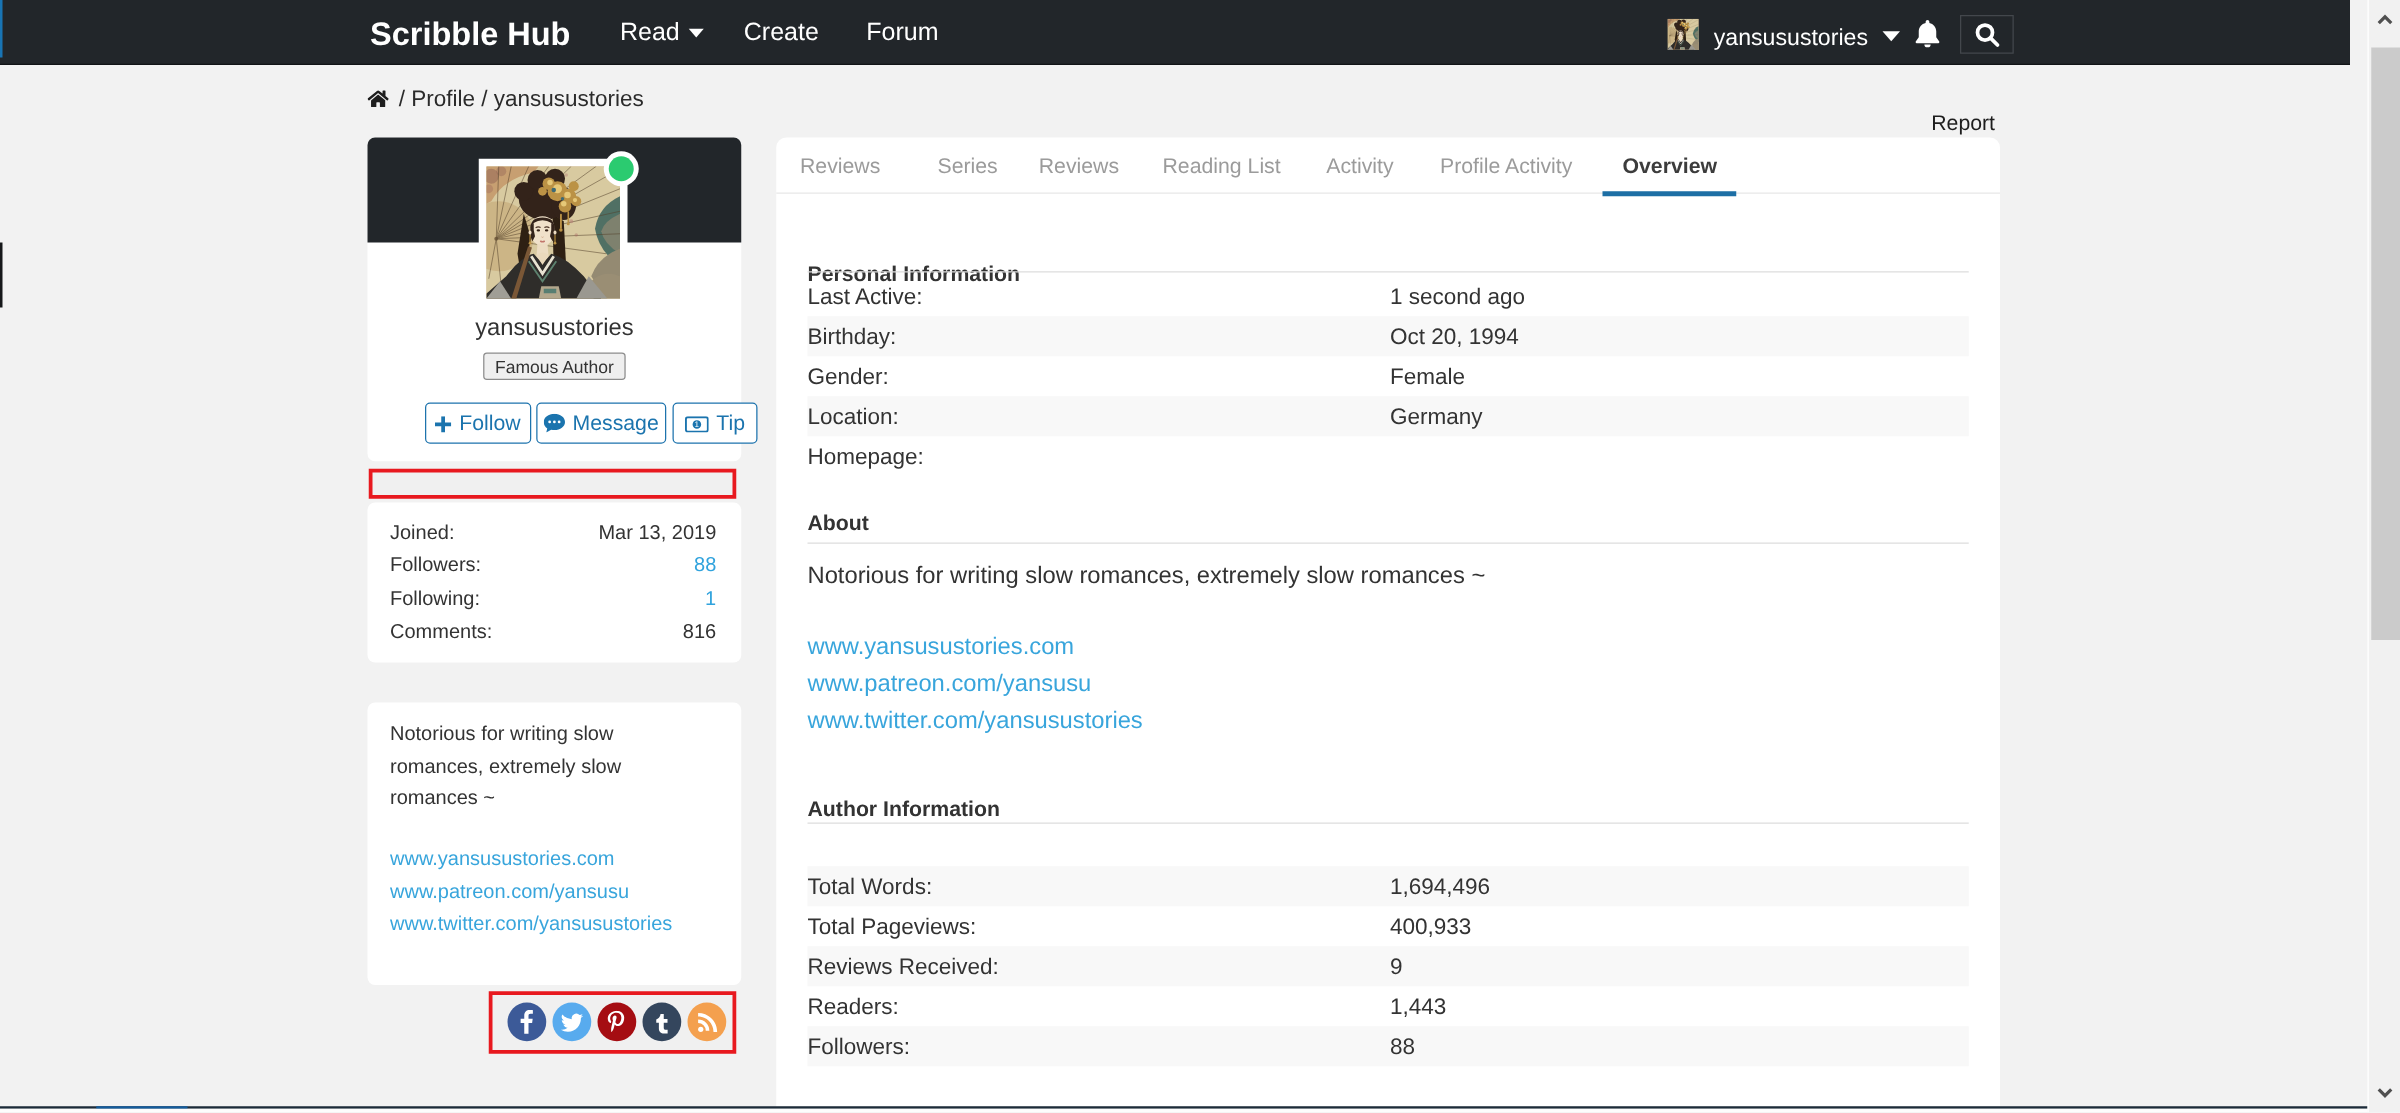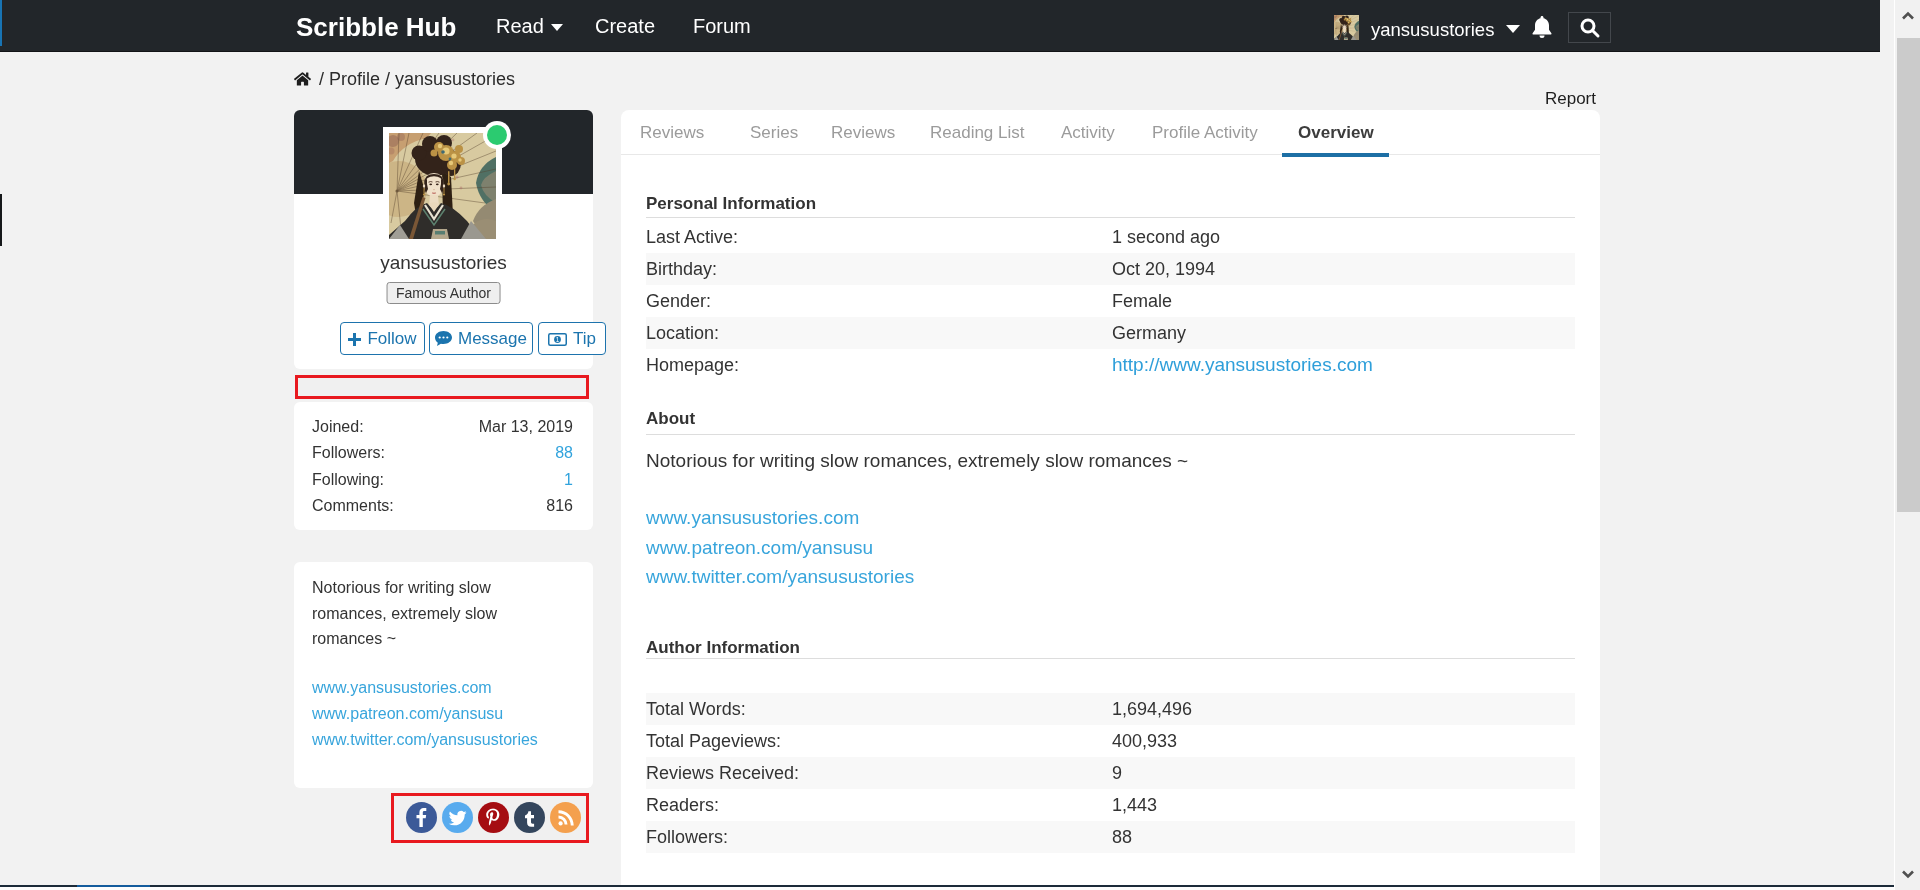--- a/index.html
+++ b/index.html
@@ -307,41 +307,40 @@
     <div class="tab" style="left:19px;">Reviews</div>
     <div class="tab" style="left:129px;">Series</div>
     <div class="tab" style="left:210px;">Reviews</div>
     <div class="tab" style="left:309px;">Reading List</div>
     <div class="tab" style="left:440px;">Activity</div>
     <div class="tab" style="left:531px;">Profile Activity</div>
     <div class="tab" id="tab-ov" style="left:677px;">Overview</div>
     <div id="ovline"></div>
   </div>
 
-  <div class="shead" style="top:84px;">Personal Information</div>
+  <div class="shead" style="top:100px;">Personal Information</div>
   <div class="sline" style="top:107px;"></div>
   <div class="trow" style="top:111px;">
       <span class="lb">Last Active:</span>
       <span>1 second ago</span>
     </div>
   <div class="trow alt" style="top:143px;">
       <span class="lb">Birthday:</span>
       <span>Oct 20, 1994</span>
     </div>
   <div class="trow" style="top:175px;">
       <span class="lb">Gender:</span>
       <span>Female</span>
     </div>
   <div class="trow alt" style="top:207px;">
       <span class="lb">Location:</span>
       <span>Germany</span>
     </div>
   <div class="trow" style="top:239px;">
       <span class="lb">Homepage:</span>
-      <span class="blulink">http://www.yansusustories.com</span>
     </div>
 
   <div class="shead" style="top:299px;">About</div>
   <div class="sline" style="top:324px;"></div>
   <div id="mabout">Notorious for writing slow romances, extremely slow romances ~</div>
   <div id="mlinks">www.yansusustories.com<br>www.patreon.com/yansusu<br>www.twitter.com/yansusustories</div>
 
   <div class="shead" style="top:528px;">Author Information</div>
   <div class="sline" style="top:548px;"></div>
   <div class="trow alt" style="top:583px;">

